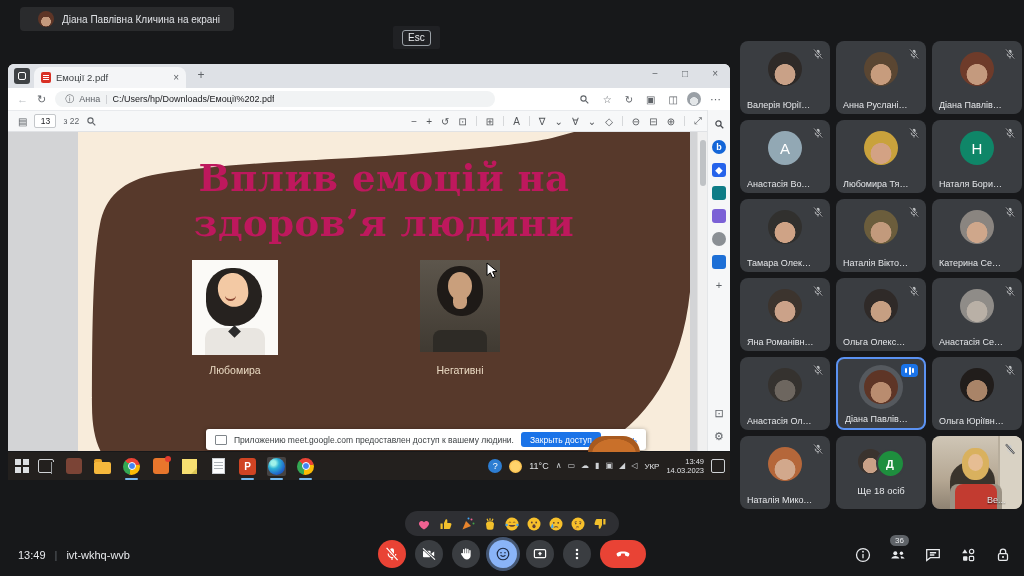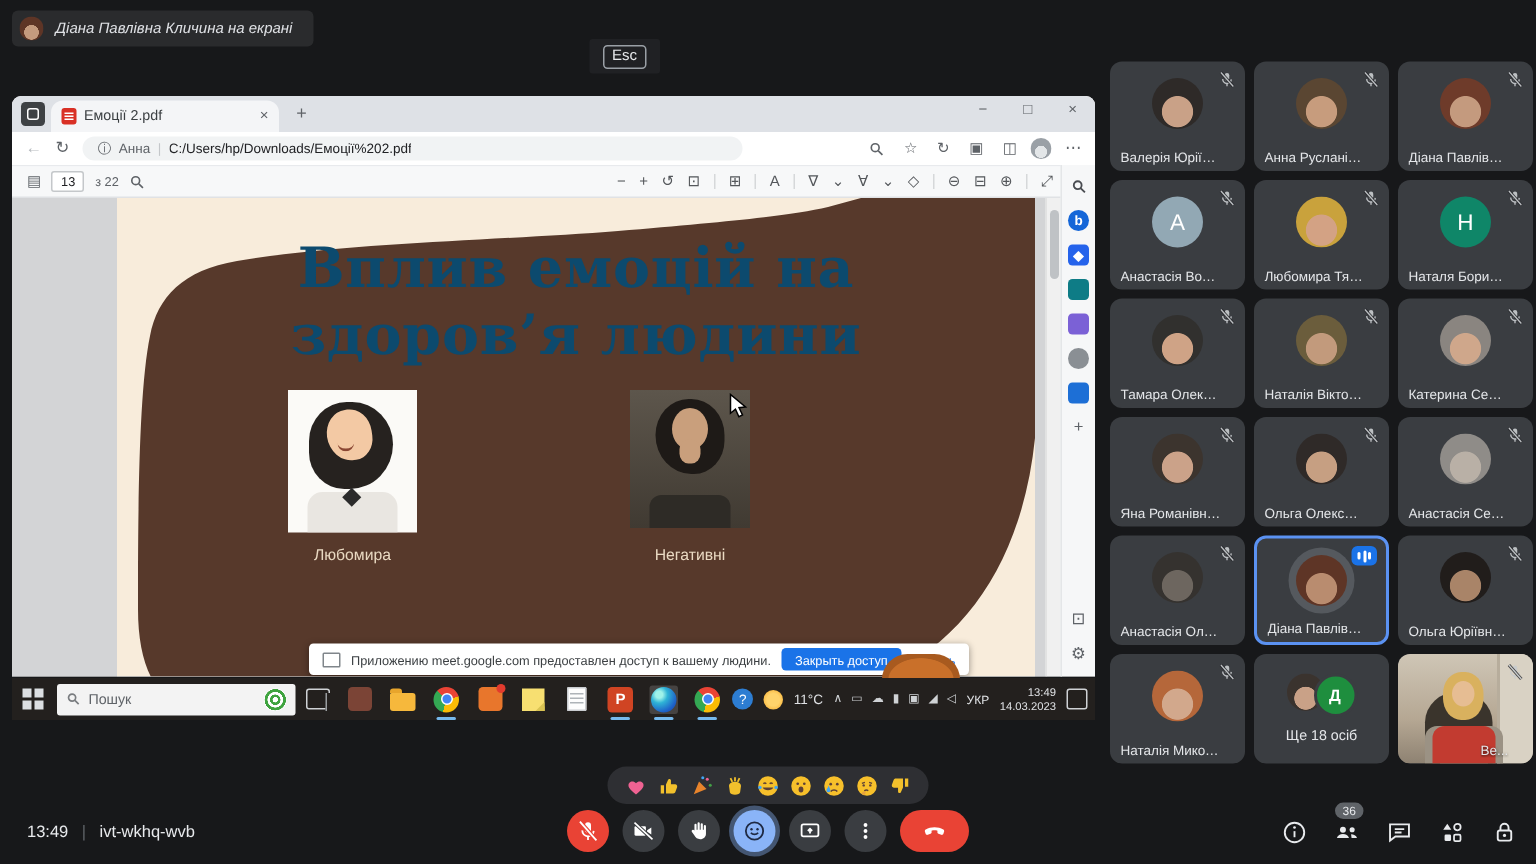--- a/index.html
+++ b/index.html
@@ -1,21 +1,21 @@
 <!DOCTYPE html>
 <html><head>
 <meta charset="utf-8">
 <style>
   html,body{margin:0;padding:0;background:#000;}
   #stage{position:relative;width:1024px;height:576px;background:#17181a;overflow:hidden;
          font-family:"Liberation Sans",sans-serif;}
 
   
-  .present-banner{position:absolute;left:8px;top:7px;height:24px;display:flex;align-items:center;gap:8px;
-    background:#2a2b2d;border-radius:4px;padding:0 14px 0 5px;color:#dfe1e5;font-size:10px;z-index:9;font-style:italic;}
+  .present-banner{position:absolute;left:20px;top:7px;height:24px;display:flex;align-items:center;gap:8px;
+    background:#2a2b2d;border-radius:4px;padding:0 14px 0 18px;color:#dfe1e5;font-size:10px;z-index:9;}
   .pb-avatar{width:16px;height:16px;border-radius:50%;background-color:#5e3526;
     background-image:radial-gradient(circle at 50% 66%,#c49a7e 0 36%,rgba(0,0,0,0) 38%);}
   .fs-tooltip{position:absolute;left:393px;top:26px;height:23px;background:#202124;display:flex;align-items:center;
     gap:7px;padding:0 9px;color:#d5d7da;font-size:10.5px;border-radius:2px;z-index:9;}
   .esc-key{border:1px solid #9aa0a6;border-radius:3px;padding:0 5px;font-size:10px;line-height:14px;color:#e8eaed;}
 
   
   .browser{position:absolute;left:8px;top:64px;width:722px;height:387px;background:#fff;
     border-radius:6px 6px 0 0;overflow:hidden;z-index:2;}
   .tabstrip{height:24px;background:#dee1e6;display:flex;align-items:flex-end;position:relative;}
@@ -49,21 +49,21 @@
   .page-input{width:20px;height:12px;border:1px solid #c4c7ca;background:#fff;font-size:8.5px;text-align:center;
     color:#202124;border-radius:2px;font-family:inherit;padding:0;}
   .page-count{font-size:8.5px;color:#5f6368;}
   .pdf-right{margin-left:auto;display:flex;gap:9px;align-items:center;color:#54575b;font-size:10px;}
   .pdf-right .vsep{width:1px;height:10px;background:#d6d8da;}
 
   .pdf-content{position:absolute;left:0;top:68px;right:22px;bottom:0;background:#d3d4d6;overflow:hidden;}
   .slide{position:absolute;left:70px;top:0;width:612px;height:344px;background:#f8ecdb;overflow:hidden;}
   .blob{position:absolute;inset:0;width:100%;height:100%;}
   .slide-title{position:absolute;left:0;right:0;top:24px;text-align:center;
-    font-family:"DejaVu Serif",serif;font-weight:700;color:#0c4a6e;font-size:37px;line-height:45px;letter-spacing:.5px;}
+    font-family:"DejaVu Serif",serif;font-weight:700;color:#be185d;font-size:37px;line-height:45px;letter-spacing:.5px;}
   .card{position:absolute;top:128px;}
   .card1{left:114px;width:86px;height:95px;background:#fbfaf7;}
   .card2{left:342px;width:80px;height:92px;background:linear-gradient(180deg,#5d564c,#403a32);}
   .card .ill{position:absolute;inset:0;overflow:hidden;}
   .p1-hair{position:absolute;width:56px;height:58px;background:#26221f;border-radius:48% 52% 55% 45%;left:14px;top:8px;}
   .p1-face{position:absolute;width:30px;height:34px;background:#f3c9a4;border-radius:50% 50% 45% 55%;left:26px;top:13px;transform:rotate(-8deg);}
   .p1-smile{position:absolute;width:11px;height:6px;border-bottom:2px solid #8a4733;border-radius:0 0 9px 9px;left:33px;top:33px;}
   .p1-body{position:absolute;width:60px;height:27px;background:#e9e6e1;border-radius:10px 10px 0 0;left:13px;bottom:0;}
   .p1-choker{position:absolute;width:9px;height:9px;background:#2b2b2b;transform:rotate(45deg);left:38px;bottom:19px;}
   .p2-hair{position:absolute;width:46px;height:50px;background:#1e1a17;border-radius:50% 50% 46% 54%;left:17px;top:6px;}
@@ -338,30 +338,20 @@
 
   <div class="cat"></div>
 
   <div class="taskbar">
     <div class="start">
         <i></i>
         <i></i>
         <i></i>
         <i></i>
       </div>
-    <div class="searchbox">
-      <span style="display:flex;width:10px;height:10px;">
-          <svg viewBox="0 0 16 16" fill="none" stroke="#7a7d80" stroke-width="1.8">
-            <circle cx="6.5" cy="6.5" r="3.8"></circle>
-            <path d="M9.5 9.5L13.5 13.5"></path>
-          </svg>
-        </span>
-      <span>Пошук</span>
-      <span class="search-logo"></span>
-    </div>
     <div class="taskview"></div>
     <div class="tb-apps">
         <div class="app">
           <span class="i-mail"></span>
         </div>
         <div class="app">
           <span class="i-folder"></span>
         </div>
         <div class="app open">
           <span class="i-chrome"></span>

